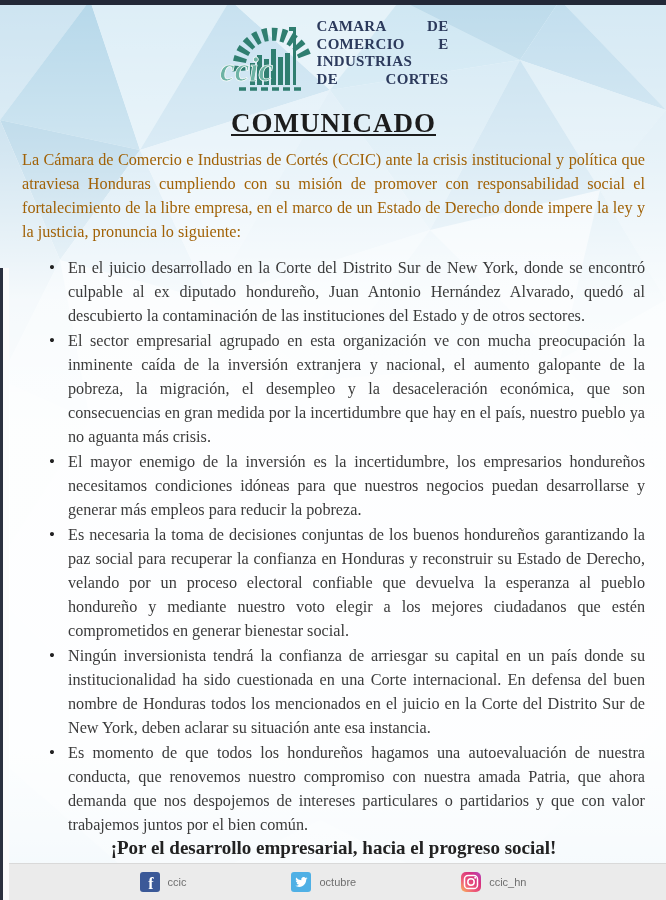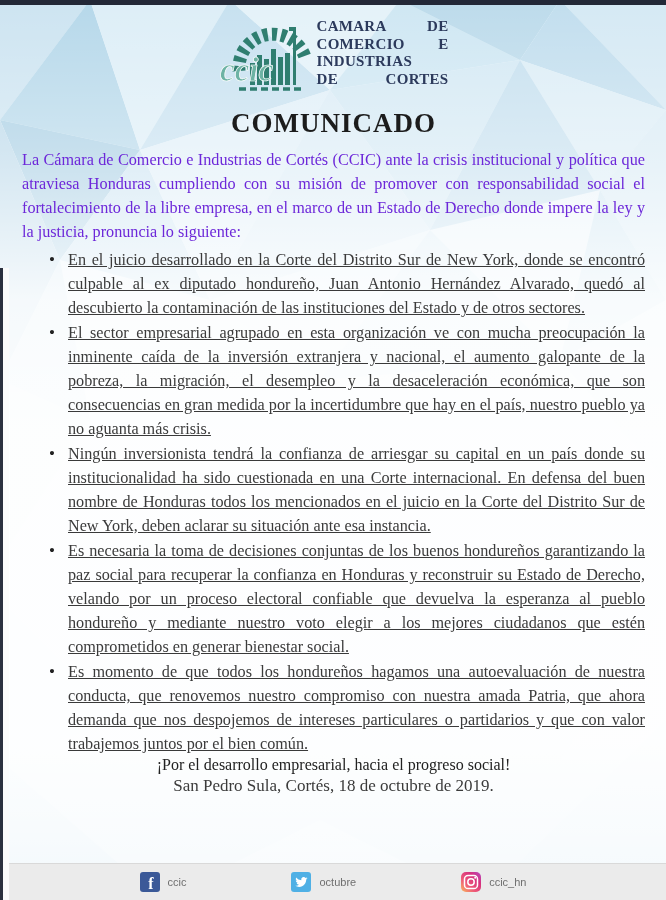--- a/index.html
+++ b/index.html
@@ -37,41 +37,41 @@
   .org-block { width:132px; }
   .org-line {
     display:block; text-align:justify; text-align-last:justify;
     font-family:Liberation Serif, serif; font-weight:bold;
     font-size:15px; line-height:17.5px; color:#2c3a5c; letter-spacing:0.3px;
   }
 
   
   .title {
     margin-top:14px; text-align:center;
-    font-size:27px; font-weight:bold; color:#1c1c1c; letter-spacing:1px;
+    font-size:27px; font-weight:bold; color:#1c1c1c; letter-spacing:1px;text-decoration:underline;
   }
 
   
   .intro {
     margin-top:9px; text-align:justify;
-    font-size:16.2px; line-height:24px; color:#6d28d9;
-  }
-  ul.points { list-style:none; margin-top:4px;text-decoration:underline; }
+    font-size:16.2px; line-height:24px; color:#a16207;
+  }
+  ul.points { list-style:none; margin-top:12px; }
   ul.points li {
     position:relative; padding-left:46px; text-align:justify;
     font-size:16.2px; line-height:24px; color:#3b3b3b; margin-top:1px;
   }
   ul.points li::before {
     content:"\2022"; position:absolute; left:27px; top:0;
     font-size:17px; color:#222;
   }
 
   .slogan {
-    margin-top:0; text-align:center; font-weight:normal;
-    font-size:16px; color:#222;
+    margin-top:0; text-align:center; font-weight:bold;
+    font-size:19px; color:#222;
   }
   .dateline { margin-top:2px; text-align:center; font-size:17px; color:#3b3b3b; }
 
   
   .footer {
     position:absolute; left:0; right:0; bottom:0; height:37px; z-index:4;
     background:#ebebeb; border-top:1px solid #d9d9d9;
     display:flex; align-items:center; justify-content:center; gap:105px;
   }
   .social-item { display:flex; align-items:center; gap:8px; }
@@ -148,22 +148,23 @@
       </div>
     </header>
 
     <h1 class="title">COMUNICADO</h1>
 
     <p class="intro">La Cámara de Comercio e Industrias de Cortés (CCIC) ante la crisis institucional y política que atraviesa Honduras cumpliendo con su misión de promover con responsabilidad social el fortalecimiento de la libre empresa, en el marco de un Estado de Derecho donde impere la ley y la justicia, pronuncia lo siguiente:</p>
 
     <ul class="points">
       <li>En el juicio desarrollado en la Corte del Distrito Sur de New York, donde se encontró culpable al ex diputado hondureño, Juan Antonio Hernández Alvarado,  quedó al descubierto la contaminación de las instituciones del Estado y de otros sectores.</li>
       <li>El sector empresarial agrupado en esta organización ve con mucha preocupación la inminente caída de la inversión extranjera y nacional, el aumento galopante de la pobreza, la migración, el desempleo y la desaceleración económica, que son consecuencias en gran medida por la incertidumbre que hay en el país, nuestro pueblo ya no aguanta más crisis.</li>
+      <li>El mayor enemigo de la inversión es la incertidumbre, los empresarios hondureños necesitamos condiciones idóneas para que nuestros negocios puedan desarrollarse y generar más empleos para reducir la pobreza.</li>
+      <li>Es necesaria la toma de decisiones conjuntas de los buenos hondureños garantizando la paz social para recuperar la confianza en Honduras y reconstruir su Estado de Derecho, velando por un proceso electoral confiable  que devuelva la esperanza al pueblo hondureño y mediante nuestro voto elegir a los mejores ciudadanos que estén comprometidos en generar bienestar social.</li>
       <li>Ningún inversionista tendrá la confianza de arriesgar su capital en un país donde su institucionalidad ha sido cuestionada en una Corte internacional. En defensa del buen nombre de Honduras todos los mencionados en el juicio en la Corte del Distrito Sur de New York, deben aclarar su situación ante esa instancia.</li>
-      <li>Es necesaria la toma de decisiones conjuntas de los buenos hondureños garantizando la paz social para recuperar la confianza en Honduras y reconstruir su Estado de Derecho, velando por un proceso electoral confiable  que devuelva la esperanza al pueblo hondureño y mediante nuestro voto elegir a los mejores ciudadanos que estén comprometidos en generar bienestar social.</li>
       <li>Es momento  de que todos los hondureños hagamos una autoevaluación de nuestra conducta, que renovemos nuestro compromiso con nuestra amada Patria, que ahora demanda que nos despojemos de intereses particulares o partidarios y que con valor trabajemos juntos por el bien común.</li>
     </ul>
 
     <p class="slogan">¡Por el desarrollo empresarial, hacia el progreso social!</p>
     <p class="dateline">San Pedro Sula, Cortés, 18 de octubre de 2019.</p>
   </div>
 
   <footer class="footer">
 
     <div class="social-item">

